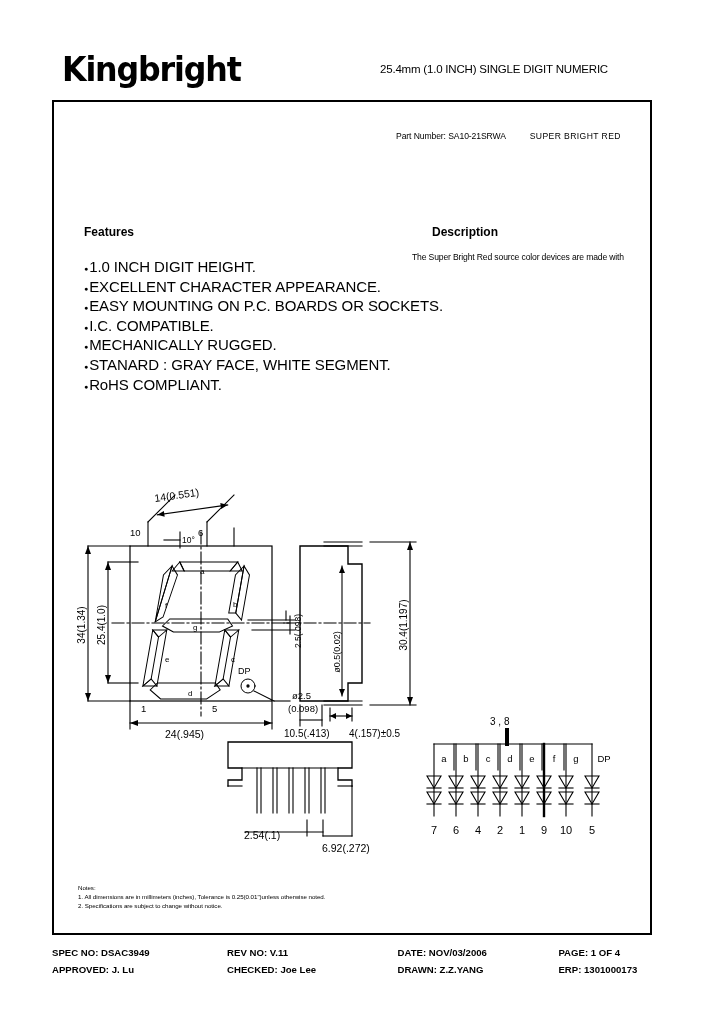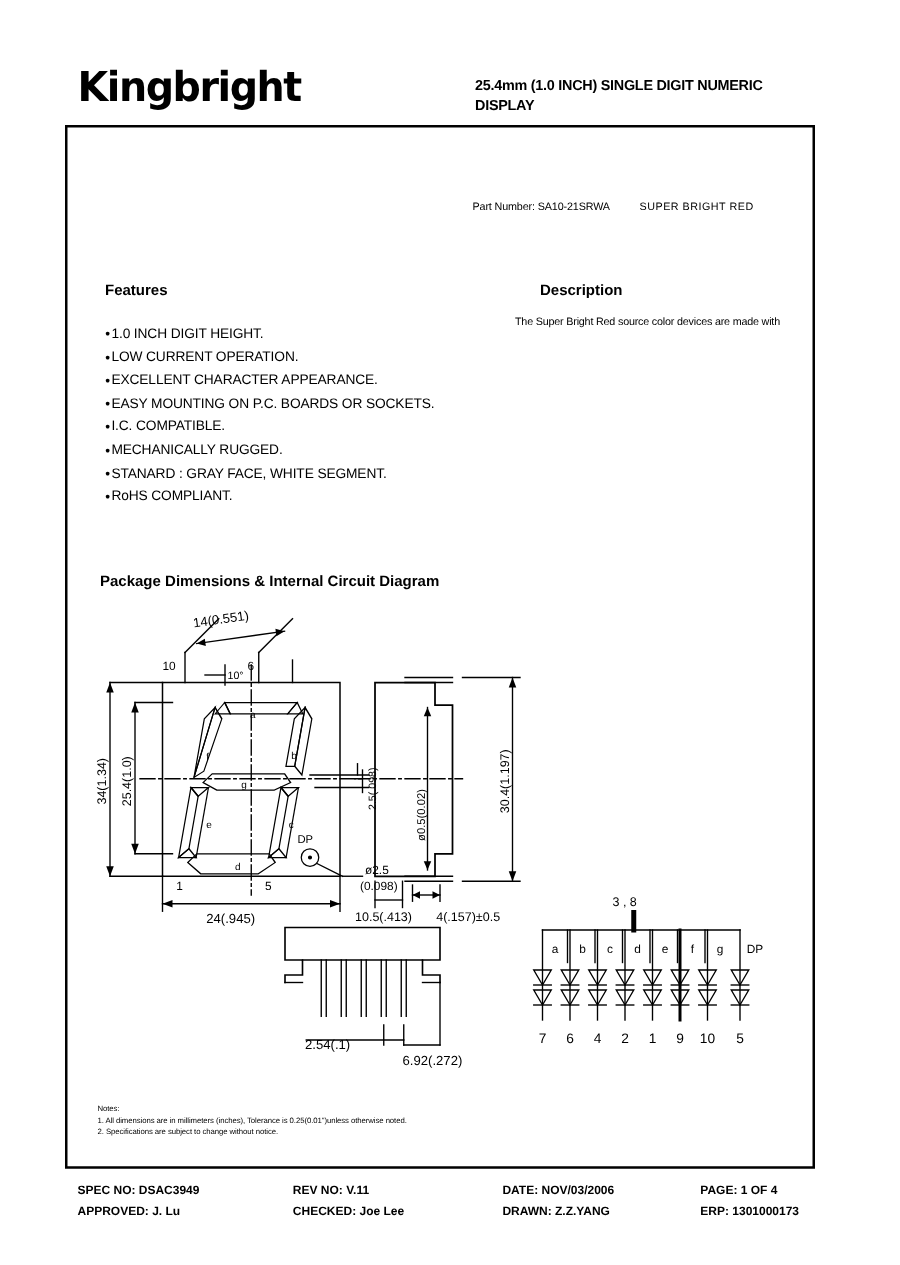--- a/index.html
+++ b/index.html
@@ -13,107 +13,104 @@
   
   .logo{
     position:absolute;left:62px;top:53px;
     font-family:"DejaVu Sans",sans-serif;
     font-weight:bold;font-size:33px;letter-spacing:-1.2px;
     transform:scaleX(0.96);transform-origin:left top;
     line-height:1;
   }
   .hdr-title{
     position:absolute;left:380px;top:62px;width:280px;
-    font-size:11.5px;font-weight:bold;line-height:1.35;
+    font-size:11.5px;font-weight:normal;line-height:1.35;
     letter-spacing:-0.2px;
   }
 
   
   .mainbox{
     position:absolute;left:52px;top:100px;
     width:600px;height:835px;
     border:2.5px solid #000;box-sizing:border-box;
   }
 
   .partno{
-    position:absolute;left:378px;top:131px;
-    font-size:8.6px;letter-spacing:-0.1px;white-space:nowrap;margin-top:29px;
+    position:absolute;left:396px;top:131px;
+    font-size:8.6px;letter-spacing:-0.1px;white-space:nowrap;
   }
   .partno .pn{font-weight:normal;}
   .partno .color{margin-left:22px;letter-spacing:0.4px;}
 
   
   .sec-title{font-size:12px;font-weight:bold;}
   #features{position:absolute;left:84px;top:225px;width:290px;}
   #features .sec-title{margin-bottom:20px;}
   .feat{
-    font-size:11px;line-height:16.6px;letter-spacing:-0.1px;
+    font-size:15px;line-height:16.6px;letter-spacing:-0.1px;
     white-space:nowrap;
   }
   .feat::before{content:"\25CF";font-size:7px;margin-right:1px;position:relative;top:-1px;}
 
   #description{position:absolute;left:412px;top:225px;width:240px;}
   #description .sec-title{margin-bottom:9px;padding-left:20px;}
   .desc-line{font-size:8.6px;line-height:19px;letter-spacing:-0.15px;white-space:nowrap;}
 
   
   #pkg-title{position:absolute;left:80px;top:458px;font-size:12px;font-weight:bold;}
 
   .diagram{position:absolute;left:52px;top:480px;width:600px;height:400px;}
   .diagram svg{display:block;}
 
   
   #notes{position:absolute;left:78px;top:883px;font-size:6.2px;line-height:9.2px;letter-spacing:-0.05px;}
 
   
   .footer{position:absolute;left:52px;top:944px;width:620px;font-size:9.6px;font-weight:bold;}
-  .frow{display:flex;line-height:17px;margin-left:10px;}
+  .frow{display:flex;line-height:17px;}
   .c1{width:185px;}
   .c2{width:180px;}
   .c3{width:170px;}
   .c4{width:120px;}
 </style>
 </head>
 <body>
 
 <div class="page">
 
   <div class="logo">Kingbright</div>
 
   <div class="hdr-title">
     <div>25.4mm (1.0 INCH) SINGLE DIGIT NUMERIC</div>
-    <div>DISPLAY</div>
   </div>
 
   <div class="mainbox"></div>
 
   <div class="partno">
     <span>Part Number:</span>
     <span class="pn">SA10-21SRWA</span>
     <span class="color">SUPER  BRIGHT  RED</span>
   </div>
 
   <div id="features">
     <div class="sec-title">Features</div>
     <div class="feat">1.0  INCH DIGIT HEIGHT.</div>
-    <div class="feat">LOW  CURRENT  OPERATION.</div>
     <div class="feat">EXCELLENT CHARACTER APPEARANCE.</div>
     <div class="feat">EASY MOUNTING ON P.C. BOARDS OR SOCKETS.</div>
     <div class="feat">I.C. COMPATIBLE.</div>
     <div class="feat">MECHANICALLY RUGGED.</div>
     <div class="feat">STANARD : GRAY FACE, WHITE SEGMENT.</div>
     <div class="feat">RoHS COMPLIANT.</div>
   </div>
 
   <div id="description">
     <div class="sec-title">Description</div>
     <div class="desc-line">The Super Bright Red source color devices are made with</div>
   </div>
 
-  <div id="pkg-title">Package Dimensions &amp; Internal Circuit Diagram</div>
 
   <div class="diagram">
     <svg width="600" height="400" viewBox="0 0 600 400" xmlns="http://www.w3.org/2000/svg">
       <g fill="none" stroke="#000" stroke-width="1.1" stroke-linecap="square">
 
         <rect x="78" y="66" width="142" height="155" stroke-width="1.2"></rect>
 
         <line x1="60" y1="143" x2="238" y2="143" stroke-dasharray="12,3,2,3"></line>
         <line x1="149" y1="52" x2="149" y2="236" stroke-dasharray="12,3,2,3"></line>
 

